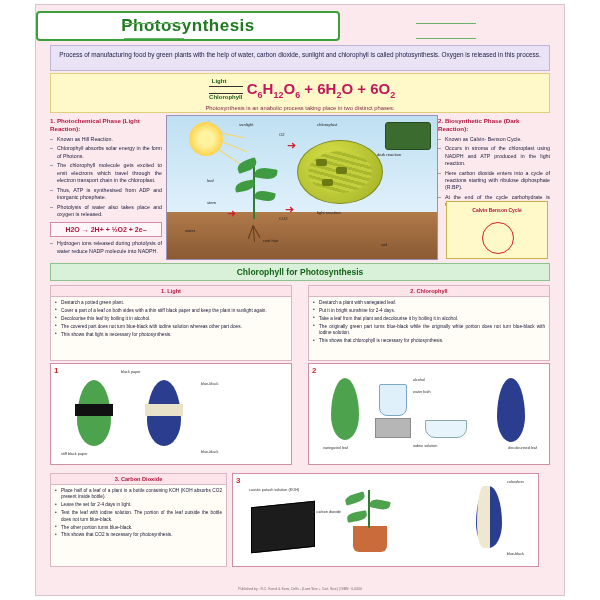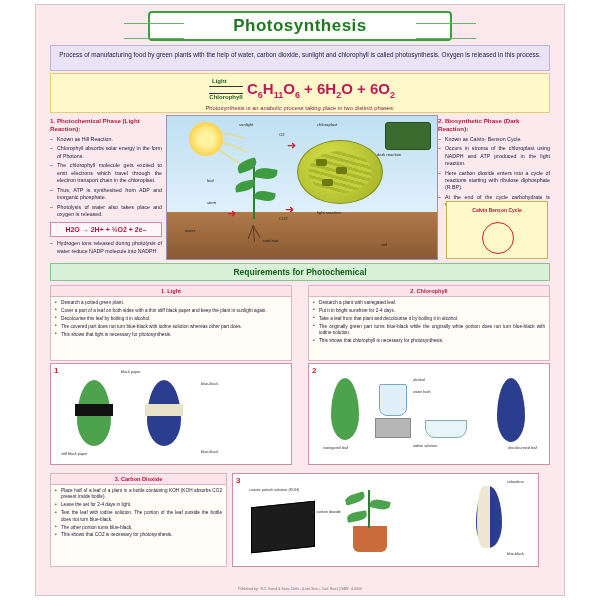--- a/index.html
+++ b/index.html
@@ -1,20 +1,20 @@
 <!DOCTYPE html>
 <html><head>
 <meta charset="utf-8">
 <style>
   html,body{margin:0;padding:0;}
   body{width:600px;height:600px;background:#ffffff;font-family:"Liberation Sans",sans-serif;overflow:hidden;}
   .poster{position:absolute;left:35px;top:4px;width:530px;height:592px;background:#fbe9ee;border:1px solid #d9c4cb;box-sizing:border-box;}
   .edge-l,.edge-r{position:absolute;top:0;width:35px;height:600px;background:#ffffff;}
   .edge-l{left:0;} .edge-r{right:0;}
-  .title-wrap{position:absolute;left:0;right:0;top:6px;height:30px;display:flex;align-items:center;justify-content:center;}
+  .title-wrap{position:absolute;left:0;right:0;top:6px;height:30px;display:flex;align-items:center;}
   .title-bar{width:300px;height:26px;border:2px solid #3aa03a;border-radius:4px;background:#ffffff;display:flex;align-items:center;justify-content:center;}
   .title-bar span{font-weight:bold;font-size:17px;color:#1f7a1f;letter-spacing:.5px;}
   .tick{position:absolute;top:12px;width:60px;height:14px;border-top:1px solid #6ab36a;border-bottom:1px solid #6ab36a;}
   .tick.l{left:88px;} .tick.r{right:88px;}
 
   .intro{position:absolute;left:14px;top:40px;right:14px;height:26px;background:#e9e3f5;border:1px solid #bdb4d6;font-size:6.4px;color:#20204a;line-height:1.45;padding:4px 8px;box-sizing:border-box;text-align:center;}
 
   .eqbox{position:absolute;left:14px;top:68px;right:14px;height:40px;background:#fff9c9;border:1px solid #e0cf7a;box-sizing:border-box;}
   .eq{display:flex;align-items:center;justify-content:center;height:31px;font-weight:bold;color:#c2185b;font-size:15px;}
   .eq .over{display:inline-block;text-align:center;margin:0 4px;position:relative;top:-1px;}
@@ -91,21 +91,21 @@
 
   <div class="intro">Process of manufacturing food by green plants with the help of water, carbon dioxide, sunlight and chlorophyll is called photosynthesis. Oxygen is released in this process.</div>
 
   <div class="eqbox">
     <div class="eq">
       <span class="over">
         <span class="num">Light</span>
         <span class="arrowline"></span>
         <span class="den">Chlorophyll</span>
       </span>
-      <span>C<sub>6</sub>H<sub>11</sub>O<sub>6</sub> + 6H<sub>2</sub>O + 6O<sub>2</sub></span>
+      <span>C<sub>6</sub>H<sub>12</sub>O<sub>6</sub> + 6H<sub>2</sub>O + 6O<sub>2</sub></span>
     </div>
     <div class="eqnote">Photosynthesis is an anabolic process taking place in two distinct phases:</div>
   </div>
 
   <div class="col-left">
     <div class="col-head">1. Photochemical Phase (Light Reaction):</div>
     <ul class="bul">
       <li>Known as Hill Reaction.</li>
       <li>Chlorophyll absorbs solar energy in the form of Photons.</li>
       <li>The chlorophyll molecule gets excited to emit electrons which travel through the electron transport chain in the chloroplast.</li>
@@ -172,21 +172,21 @@
     <div class="lbl" style="left:40px;top:62px;">leaf</div>
     <div class="lbl" style="left:40px;top:84px;">stem</div>
     <div class="lbl" style="left:18px;top:112px;">water</div>
     <div class="lbl" style="left:96px;top:122px;">root hair</div>
     <div class="lbl" style="left:214px;top:126px;">soil</div>
     <div class="lbl" style="left:112px;top:16px;">O2</div>
     <div class="lbl" style="left:112px;top:100px;">CO2</div>
   </div>
 
   <div class="req-bar">
-    <span>Requirements for Photochemical</span>
+    <span>Chlorophyll for Photosynthesis</span>
   </div>
 
   <div class="panel" style="left:14px;top:280px;width:240px;height:74px;">
     <div class="ph">1. Light</div>
     <div class="pbody">
       <ul>
         <li>Destarch a potted green plant.</li>
         <li>Cover a part of a leaf on both sides with a thin stiff black paper and keep the plant in sunlight again.</li>
         <li>Decolourise this leaf by boiling it in alcohol.</li>
         <li>The covered part does not turn blue-black with iodine solution whereas other part does.</li>

